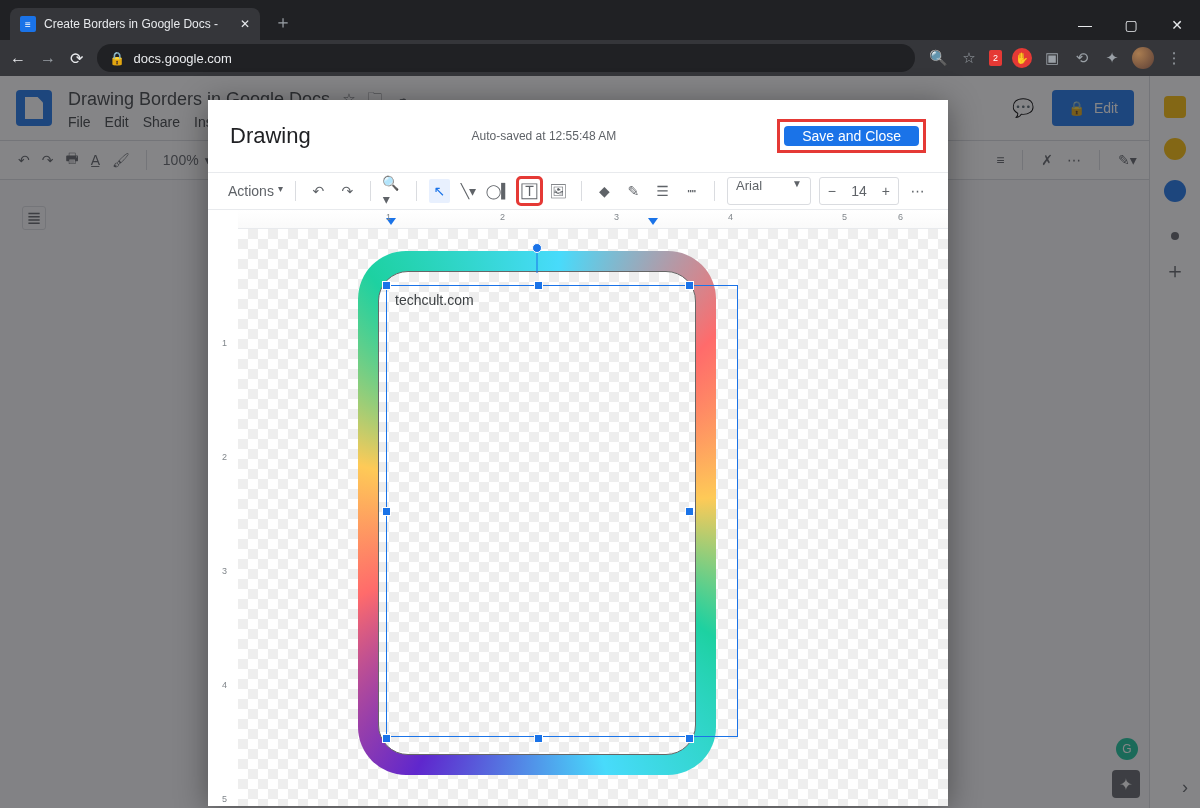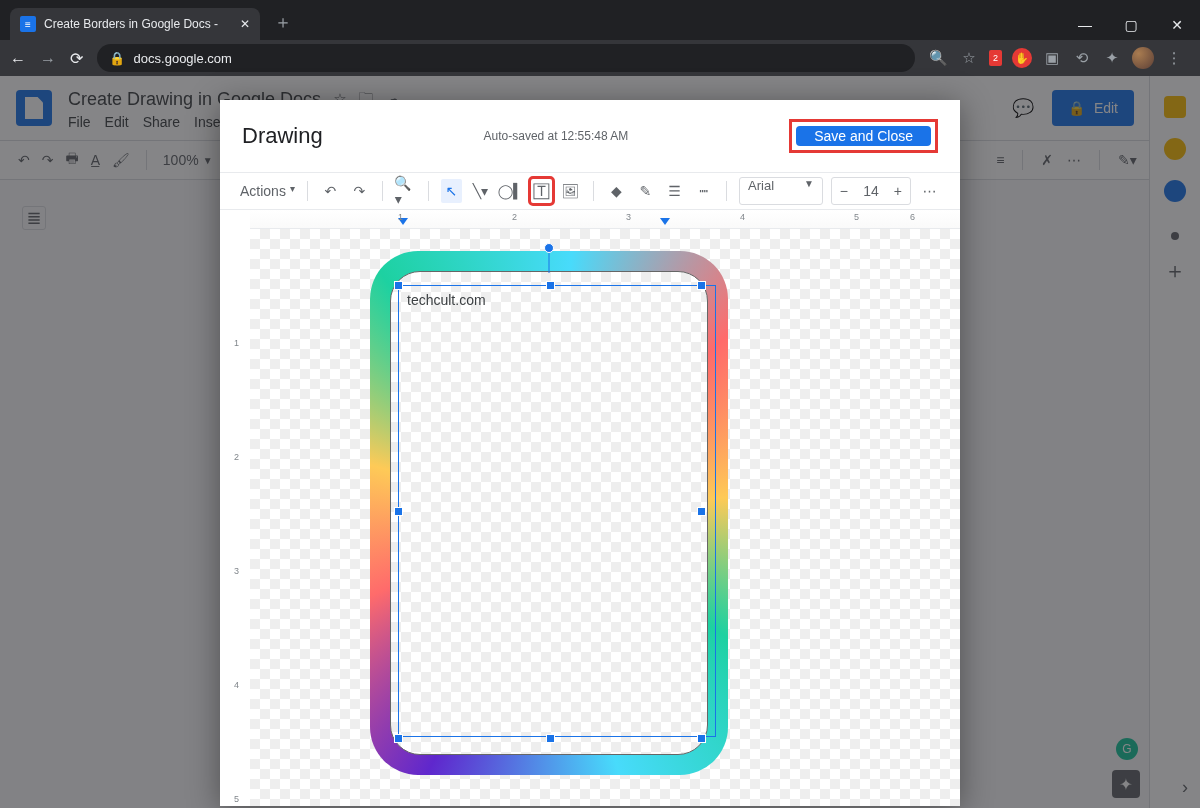--- a/index.html
+++ b/index.html
@@ -46,21 +46,21 @@
 .outline{position:absolute;left:22px;top:130px;color:#5f6368;font-size:18px;cursor:pointer;border:1px solid #dadce0;border-radius:3px;width:22px;height:22px;display:flex;align-items:center;justify-content:center}
 
 .sidepanel{position:absolute;right:0;top:0;bottom:0;width:50px;background:#fff;border-left:1px solid #dadce0;display:flex;flex-direction:column;align-items:center;padding-top:20px;gap:20px}
 .sidepanel .app{width:22px;height:22px;border-radius:4px;cursor:pointer}
 .bottom-arrow{position:absolute;right:12px;bottom:10px;color:#5f6368;font-size:18px;cursor:pointer}
 .explore{position:absolute;right:60px;bottom:10px;width:28px;height:28px;background:#5f6368;border-radius:4px;display:flex;align-items:center;justify-content:center;color:#fff;font-size:16px;cursor:pointer}
 .grammarly{position:absolute;right:62px;bottom:48px;width:22px;height:22px;border-radius:50%;background:#15c39a;display:flex;align-items:center;justify-content:center;color:#fff;font-size:12px;cursor:pointer}
 
 .dim-overlay{position:absolute;inset:0;background:rgba(32,33,36,.55)}
 
-.dialog{position:absolute;left:220px;top:24px;width:740px;height:706px;background:#fff;box-shadow:0 4px 30px rgba(0,0,0,.4);display:flex;flex-direction:column}
+.dialog{position:absolute;left:208px;top:24px;width:740px;height:706px;background:#fff;box-shadow:0 4px 30px rgba(0,0,0,.4);display:flex;flex-direction:column}
 .dlg-head{height:72px;display:flex;align-items:center;padding:0 22px;gap:20px;border-bottom:1px solid #e8eaed}
 .dlg-title{font-size:22px;color:#202124}
 .dlg-saved{flex:1;text-align:center;font-size:12px;color:#5f6368}
 .saveclose{height:20px;background:#1a73e8;color:#fff;font-size:14px;border-radius:4px;display:flex;align-items:center;padding:0 18px;cursor:pointer}
 .saveclose-wrap{border:3px solid #e53935;padding:4px}
 .dlg-toolbar{height:36px;display:flex;align-items:center;padding:0 20px;gap:8px;border-bottom:1px solid #e8eaed;color:#5f6368;font-size:14px}
 .actions{cursor:pointer;display:flex;align-items:flex-start;gap:4px}
 .dtb-ic{width:24px;height:24px;display:flex;align-items:center;justify-content:center;cursor:pointer;border-radius:2px}
 .dtb-ic.sel{background:#e8f0fe;color:#1a73e8}
 .dtb-ic.hl{outline:3px solid #e53935}
@@ -77,21 +77,21 @@
 .ruler-v .tick{position:absolute;left:6px}
 .canvas{flex:1;position:relative;margin-left:30px;overflow:hidden;
  background-image:linear-gradient(45deg,#eee 25%,transparent 25%),linear-gradient(-45deg,#eee 25%,transparent 25%),linear-gradient(45deg,transparent 75%,#eee 75%),linear-gradient(-45deg,transparent 75%,#eee 75%);
  background-size:20px 20px;background-position:0 0,0 10px,10px -10px,-10px 0}
 .rainbow-border{position:absolute;left:120px;top:22px;width:358px;height:524px;border-radius:48px;
  background:conic-gradient(from 45deg,#ff6b6b,#feca57,#1dd1a1,#48dbfb,#5f27cd,#ff6b6b,#feca57,#1dd1a1,#48dbfb,#ff6b6b);
  }
 .rainbow-border::after{content:'';position:absolute;inset:20px;border-radius:30px;background-image:linear-gradient(45deg,#eee 25%,transparent 25%),linear-gradient(-45deg,#eee 25%,transparent 25%),linear-gradient(45deg,transparent 75%,#eee 75%),linear-gradient(-45deg,transparent 75%,#eee 75%);background-size:20px 20px;background-position:0 0,0 10px,10px -10px,-10px 0;background-color:#fff;border:1px solid #666}
 .rainbow-border .rotator{position:absolute;left:50%;top:-8px;width:8px;height:8px;background:#1a73e8;border:1px solid #fff;border-radius:50%;transform:translateX(-50%);cursor:pointer;z-index:3}
 .rainbow-border .rotline{position:absolute;left:50%;top:0;width:1px;height:22px;background:#1a73e8;transform:translateX(-50%);z-index:2}
-.textbox{position:absolute;left:148px;top:56px;width:318px;height:452px;border:1.5px solid #1a73e8;z-index:5;font-size:14px;color:#3c4043;padding:6px 8px;box-sizing:border-box}
+.textbox{position:absolute;left:148px;top:56px;width:352px;height:452px;border:1.5px solid #1a73e8;z-index:5;font-size:14px;color:#3c4043;padding:6px 8px;box-sizing:border-box}
 .handle{position:absolute;width:7px;height:7px;background:#1a73e8;border:1px solid #fff;z-index:6;cursor:pointer}
 </style>
 </head>
 <body>
 
 <div class="titlebar">
   <div class="tab">
     <span class="favicon">≡</span>
     <span>Create Borders in Google Docs -</span>
     <span class="close">✕</span>
@@ -125,21 +125,21 @@
     <span class="ext">⋮</span>
   </div>
 </div>
 
 <div class="viewport">
   <div class="docs">
     <div class="docs-header">
       <div class="docs-logo"></div>
       <div class="title-area">
         <div class="doc-title">
-          <span>Create Drawing in Google Docs</span>
+          <span>Drawing Borders in Google Docs</span>
           <span class="ic">☆</span>
           <span class="ic">🗀</span>
           <span class="ic">☁</span>
         </div>
         <div class="menurow">
           <span>File</span>
           <span>Edit</span>
           <span>Share</span>
           <span>Insert</span>
         </div>

